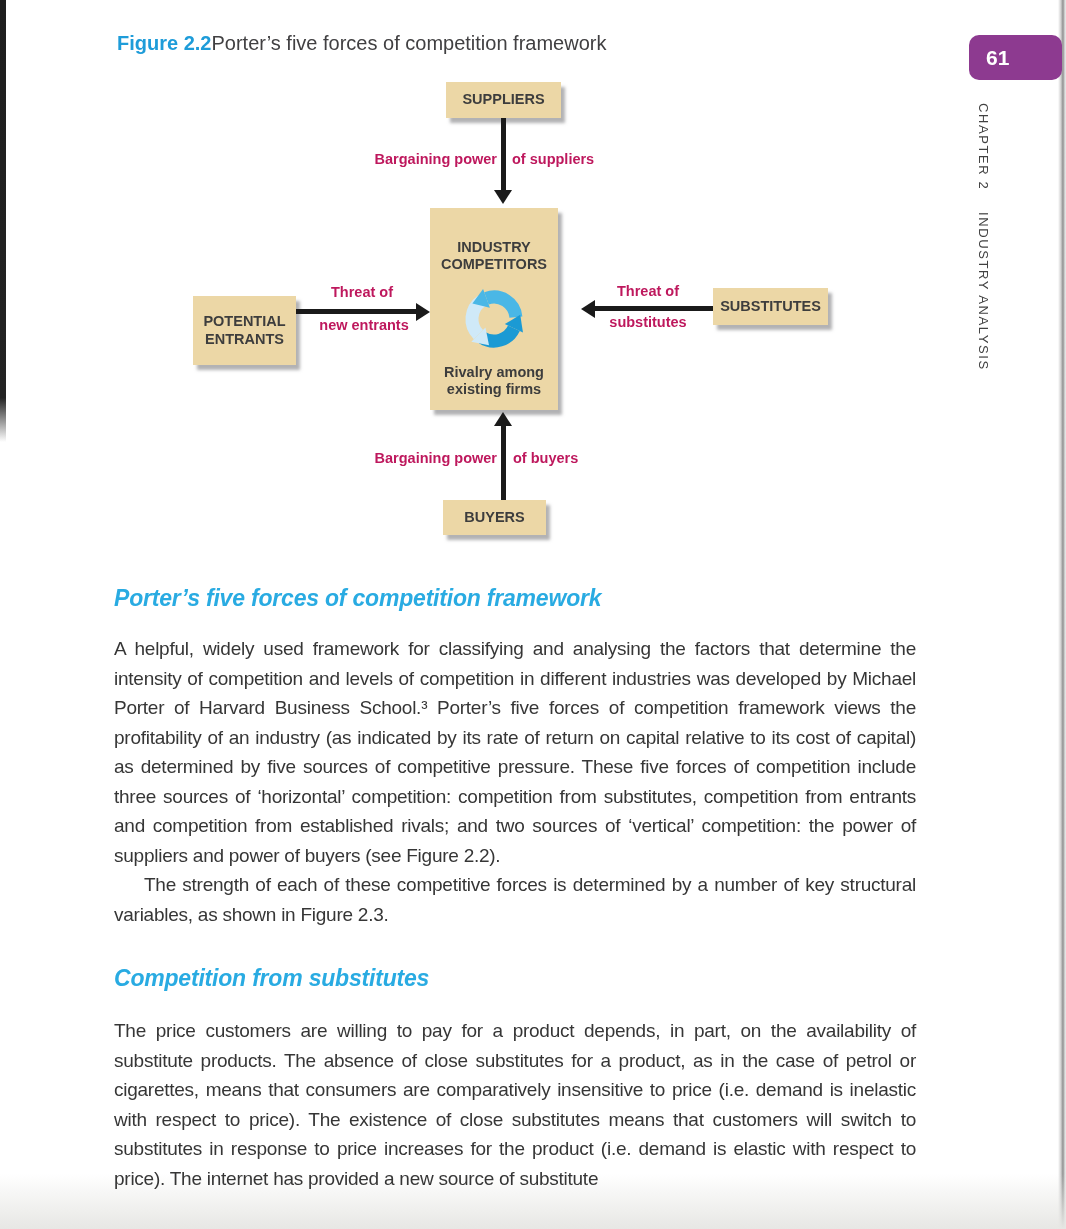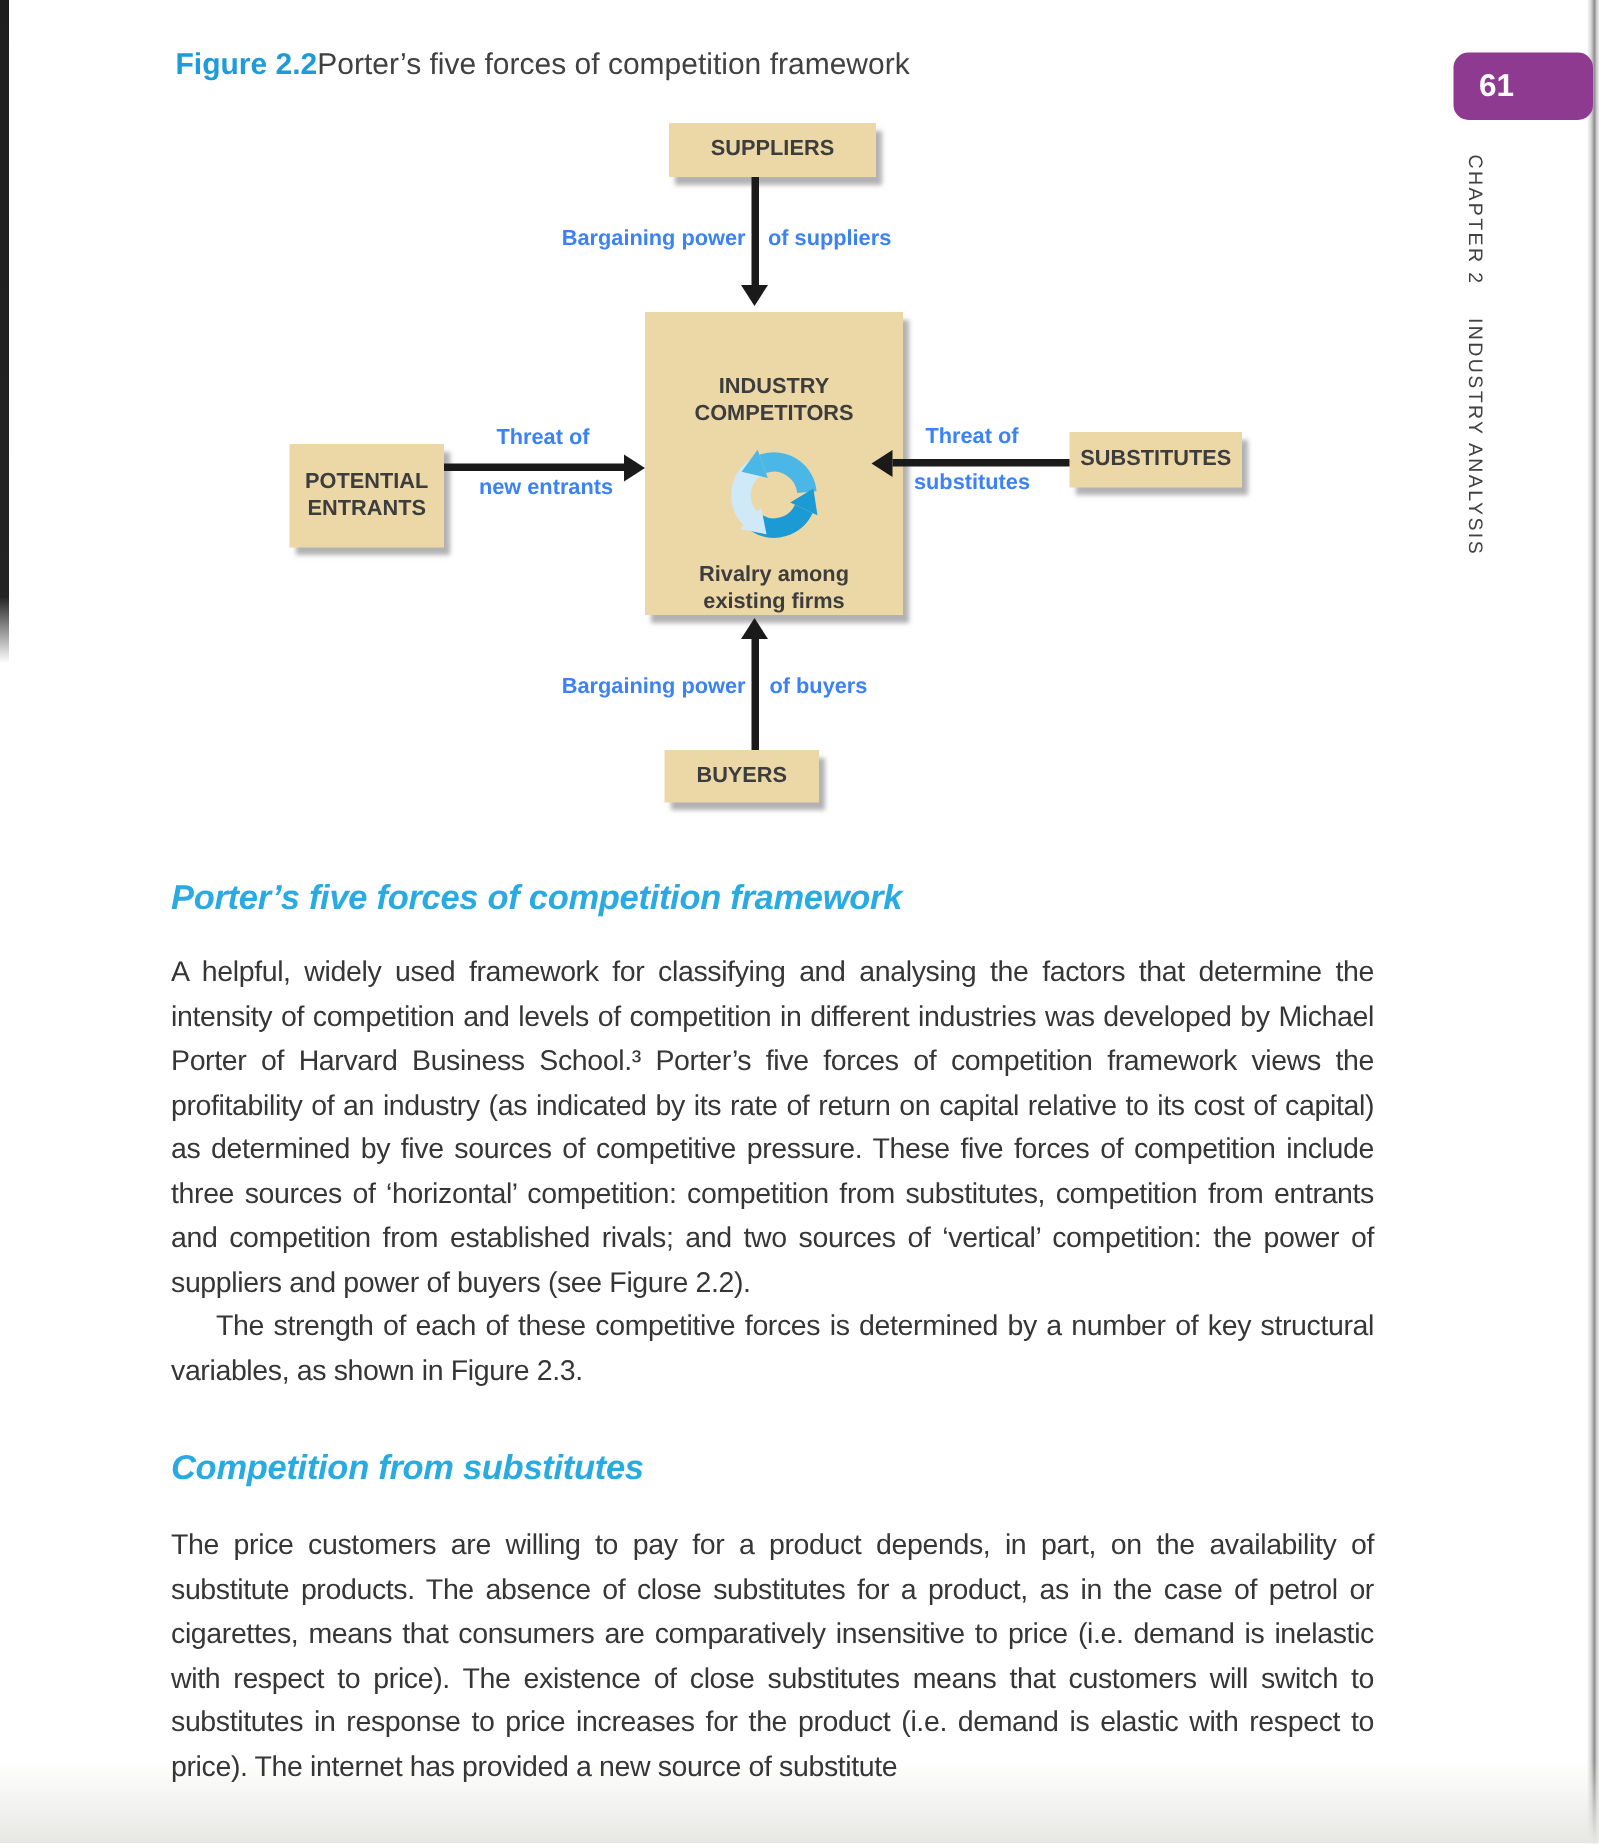--- a/index.html
+++ b/index.html
@@ -26,38 +26,38 @@
     background:#8d3a90; border-radius:10px; display:flex; align-items:center; }
   .page-badge span { color:#ffffff; font-weight:bold; font-size:21px; margin-left:17px; }
   .side-strip { position:absolute; left:976px; top:103px; height:310px;
     writing-mode:vertical-rl; display:flex; gap:22px;
     font-size:13px; letter-spacing:1.6px; color:#414141; }
 
   
   .dbox { position:absolute; background:#ecd7a6; box-shadow:4px 5px 3px rgba(115,115,118,0.55);
     display:flex; align-items:center; justify-content:center; text-align:center;
     font-weight:bold; font-size:14.5px; color:#3d3d3d; line-height:17.5px; }
-  .box-suppliers { left:446px; top:82px; width:138px; height:36px; }
+  .box-suppliers { left:446px; top:82px; width:115px; height:36px; }
   .box-entrants  { left:193px; top:296px; width:103px; height:69px; }
   .box-substitutes { left:713px; top:288px; width:115px; height:37px; }
   .box-buyers    { left:443px; top:500px; width:103px; height:35px; }
-  .box-center    { left:430px; top:208px; width:172px; height:202px;
-    flex-direction:column; justify-content:flex-end; padding-top:19px; box-sizing:border-box; }
+  .box-center    { left:430px; top:208px; width:128px; height:202px;
+    flex-direction:column; justify-content:center; padding-top:19px; box-sizing:border-box; }
   .center-title { width:112px; }
   .center-caption { width:124px; margin-top:11px; }
   .cycle-icon { margin-top:13px; }
 
   .arrow-line { position:absolute; background:#1a1a1a; }
   .ah { position:absolute; width:0; height:0; }
   .ah-down  { border-left:9px solid transparent; border-right:9px solid transparent; border-top:14px solid #1a1a1a; }
   .ah-up    { border-left:9px solid transparent; border-right:9px solid transparent; border-bottom:14px solid #1a1a1a; }
   .ah-right { border-top:9px solid transparent; border-bottom:9px solid transparent; border-left:14px solid #1a1a1a; }
   .ah-left  { border-top:9px solid transparent; border-bottom:9px solid transparent; border-right:14px solid #1a1a1a; }
 
-  .dlabel { position:absolute; font-weight:bold; font-size:14.5px; color:#3b82f6; white-space:nowrap; }
+  .dlabel { position:absolute; font-weight:bold; font-size:14.5px; color:#be185d; white-space:nowrap; }
   .dlabel.center { transform:translateX(-50%); }
 
   
   .content { position:absolute; left:114px; top:585px; width:802px; }
   .section-heading { color:#29abe2; font-weight:bold; font-style:italic;
     font-size:23px; margin:0 0 22px 0; letter-spacing:-0.2px; }
   .section-heading.second { margin-top:36px; margin-bottom:24px;font-style:italic; }
   .content p { margin:0; font-size:19px; line-height:29.5px; text-align:justify;
     color:#363636; letter-spacing:-0.25px; }
   .content p.indented { text-indent:30px; }

